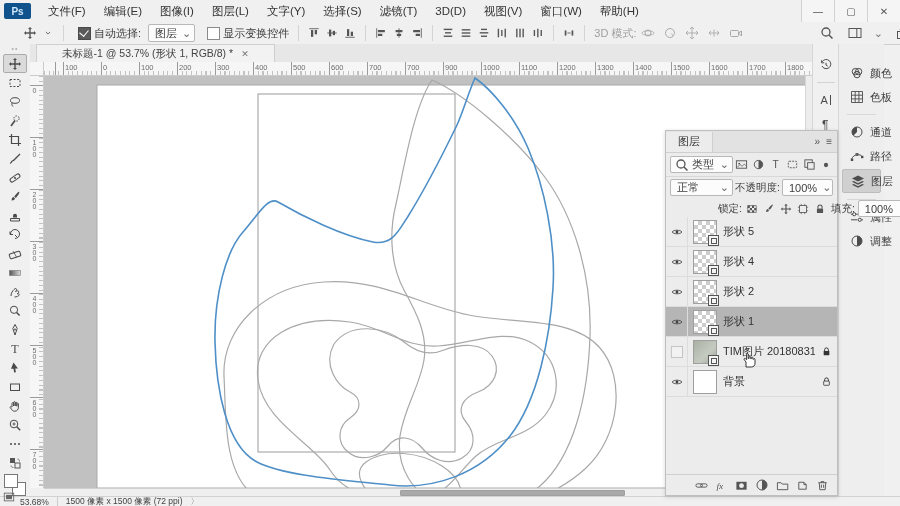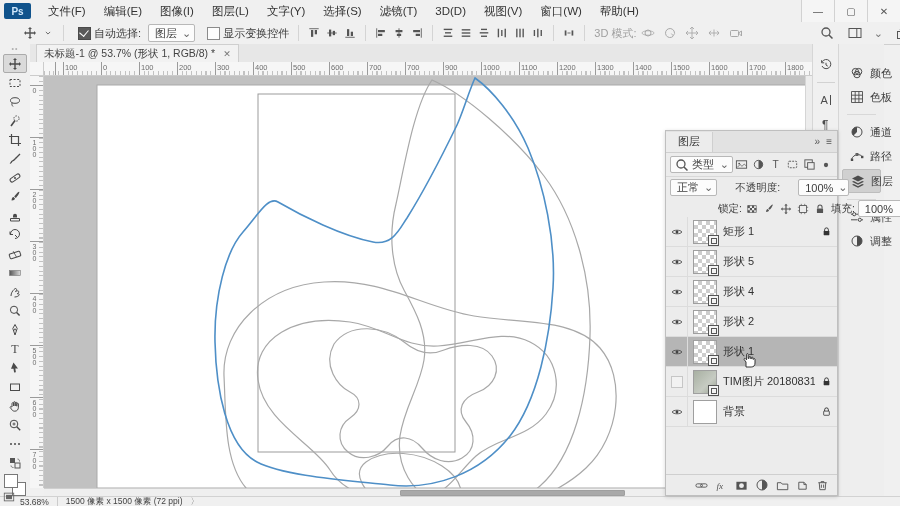--- a/index.html
+++ b/index.html
@@ -45,21 +45,21 @@
   .tool.selected{background:#dadada;border:1px solid #ababab;box-sizing:border-box;}
   #fgbg{position:relative;width:22px;height:22px;margin-top:2px;}
   #fgbg .fg,#fgbg .bg{position:absolute;width:12px;height:12px;background:#fff;border:1px solid #777;}
   #fgbg .fg{left:0;top:0;z-index:2;}
   #fgbg .bg{right:0;bottom:0;}
 
   
   #center{position:absolute;left:30px;top:44px;width:782px;height:452px;background:#f0f0f0;}
   #tabbar{position:absolute;left:0;top:0;width:782px;height:18px;background:#e7e7e7;border-bottom:1px solid #cfcfcf;display:flex;align-items:flex-end;}
   .doc-tab{height:17px;margin-left:6px;background:#f2f2f2;border:1px solid #cfcfcf;border-bottom:none;
-           display:flex;align-items:center;padding:0 7px;gap:8px;font-size:10.5px;color:#444;white-space:nowrap;}
+           display:flex;align-items:center;padding:0 25px;gap:8px;font-size:10.5px;color:#444;white-space:nowrap;}
   .doc-tab .close{color:#777;font-size:9px;}
   #ruler-corner{position:absolute;left:0;top:18px;width:14px;height:14px;background:#f6f6f6;border-right:1px solid #ccc;border-bottom:1px solid #ccc;box-sizing:border-box;}
   #hruler{position:absolute;left:14px;top:18px;width:768px;height:14px;background:#f6f6f6;border-bottom:1px solid #ccc;box-sizing:border-box;overflow:hidden;
       background-image:
         repeating-linear-gradient(to right,#9b9b9b 0 1px,transparent 1px 38px),
         repeating-linear-gradient(to right,#c2c2c2 0 1px,transparent 1px 4.75px);
       background-size:100% 100%,100% 4px;
       background-position:19px 0,0 100%;background-repeat:repeat-x,no-repeat;}
   .hlabel{position:absolute;top:1px;font-size:7.5px;color:#6e6e6e;}
   #vruler{position:absolute;left:0;top:32px;width:14px;height:412px;background:#f6f6f6;border-right:1px solid #ccc;box-sizing:border-box;overflow:hidden;
@@ -90,21 +90,21 @@
 
   
   #layers-panel{position:absolute;left:665px;top:130px;width:173px;height:366px;background:#ececec;
                 border:1px solid #bfbfbf;box-sizing:border-box;z-index:10;box-shadow:0 1px 4px rgba(0,0,0,.15);}
   #lp-header{height:21px;background:#e2e2e2;border-bottom:1px solid #cfcfcf;display:flex;align-items:center;}
   #lp-tab{height:20px;background:#ececec;border-right:1px solid #cfcfcf;padding:0 12px;display:flex;align-items:center;font-size:11px;color:#333;}
   #lp-header-right{margin-left:auto;display:flex;align-items:center;gap:6px;padding-right:5px;color:#555;font-size:10px;}
   #lp-filter{height:23px;display:flex;align-items:center;padding:0 4px;gap:1px;border-bottom:1px solid #d8d8d8;}
   #lp-filter .dropdown{margin:0;width:74px;height:15px;justify-content:space-between;padding:0 3px;}
   .lp-ico{width:15px;height:15px;color:#555;display:inline-flex;align-items:center;justify-content:center;flex:none;}
-  #lp-blend{height:21px;display:flex;align-items:center;padding:0 4px;gap:18px;}
+  #lp-blend{height:21px;display:flex;align-items:center;padding:0 4px;gap:2px;}
   #lp-blend .dropdown{width:62px;height:15px;justify-content:space-between;margin:0;}
   #lp-blend .dropdown.num{width:40px;}
   .lp-small{font-size:10.5px;color:#3c3c3c;white-space:nowrap;}
   #lp-lock{height:21px;display:flex;align-items:center;padding:0 4px;gap:3px;border-bottom:1px solid #cfcfcf;margin-left:48px;}
   #lp-lock .dropdown{width:40px;height:15px;justify-content:space-between;margin:0;}
   #lp-list{position:absolute;left:0;top:86px;width:100%;height:232px;background:#ececec;}
   .layer-row{height:29px;display:flex;align-items:center;border-bottom:1px solid #dcdcdc;position:relative;}
   .layer-row.selected{background:#b5b5b5;}
   .eye-cell{width:22px;display:flex;align-items:center;justify-content:center;color:#444;border-right:1px solid #dcdcdc;height:100%;box-sizing:border-box;flex:none;}
   .eye-empty{width:10px;height:10px;border:1px solid #c6c6c6;background:#f2f2f2;}
@@ -734,38 +734,20 @@
       <div class="layer-row">
         <div class="eye-cell">
           <svg width="12" height="12" viewBox="0 0 14 14">
             <path d="M1.2 7C3.2 4.2 10.8 4.2 12.8 7 10.8 9.8 3.2 9.8 1.2 7Z" fill="none" stroke="currentColor"></path>
             <circle cx="7" cy="7" r="1.7" fill="currentColor"></circle>
           </svg>
         </div>
         <div class="thumb checker">
           <span class="badge"></span>
         </div>
-        <span class="layer-name">矩形 1</span>
-        <div class="lock-cell">
-          <svg width="11" height="11" viewBox="0 0 14 14">
-            <path d="M4.6 6.5V4.8a2.4 2.4 0 014.8 0v1.7" fill="none" stroke="currentColor" stroke-width="1.2"></path>
-            <rect x="3.4" y="6.5" width="7.2" height="5.3" rx=".6" fill="currentColor"></rect>
-          </svg>
-        </div>
-      </div>
-      <div class="layer-row">
-        <div class="eye-cell">
-          <svg width="12" height="12" viewBox="0 0 14 14">
-            <path d="M1.2 7C3.2 4.2 10.8 4.2 12.8 7 10.8 9.8 3.2 9.8 1.2 7Z" fill="none" stroke="currentColor"></path>
-            <circle cx="7" cy="7" r="1.7" fill="currentColor"></circle>
-          </svg>
-        </div>
-        <div class="thumb checker">
-          <span class="badge"></span>
-        </div>
         <span class="layer-name">形状 5</span>
         <div class="lock-cell"></div>
       </div>
       <div class="layer-row">
         <div class="eye-cell">
           <svg width="12" height="12" viewBox="0 0 14 14">
             <path d="M1.2 7C3.2 4.2 10.8 4.2 12.8 7 10.8 9.8 3.2 9.8 1.2 7Z" fill="none" stroke="currentColor"></path>
             <circle cx="7" cy="7" r="1.7" fill="currentColor"></circle>
           </svg>
         </div>

